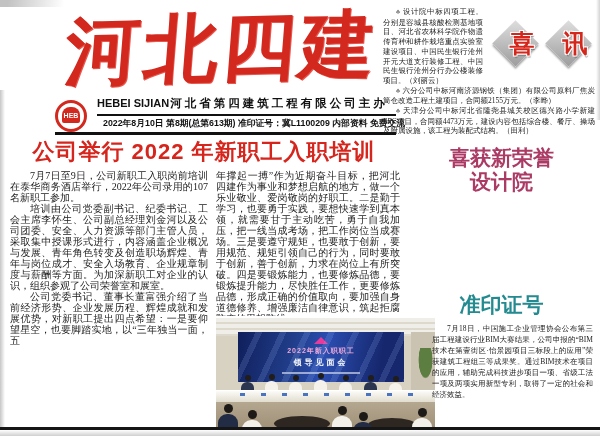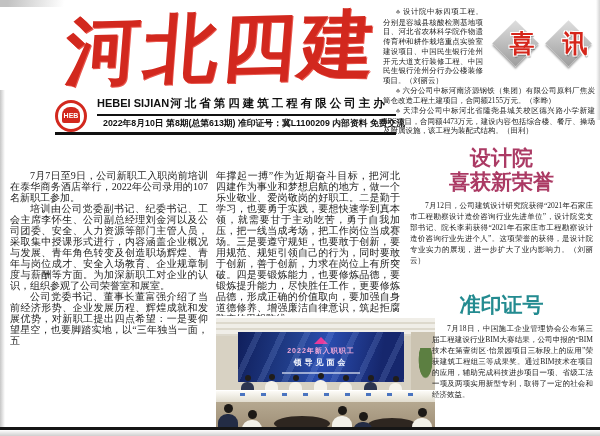--- a/index.html
+++ b/index.html
@@ -131,20 +131,21 @@
       <span class="gn-bullet">♣</span><span>设计院中标四项工程。分别是容城县核酸检测基地项目、河北省农林科学院作物遗传育种和耕作栽培重点实验室建设项目、中国民生银行沧州开元大道支行装修工程、中国民生银行沧州分行办公楼装修项目。</span><span>（刘丽云）</span>
     </p>
     <p class="gn-item">
       <span class="gn-bullet">♣</span><span>六分公司中标河南济源钢铁（集团）有限公司原料厂焦炭筒仓改造工程土建项目，合同额2155万元。</span><span>（李晔）</span>
     </p>
     <p class="gn-item">
       <span class="gn-bullet">♣</span><span>天津分公司中标河北省隆尧县城关校区德兴路小学新建EPC项目，合同额4473万元，建设内容包括综合楼、餐厅、操场及附属设施，该工程为装配式结构。</span><span>（田利）</span>
     </p>
   </div>
 
+  <div class="headline">公司举行 2022 年新职工入职培训</div>
 
   <div class="col" id="col1">
     <p>7月7日至9日，公司新职工入职岗前培训在泰华商务酒店举行，2022年公司录用的107名新职工参加。</p>
     <p>培训由公司党委副书记、纪委书记、工会主席李怀生、公司副总经理刘金河以及公司团委、安全、人力资源等部门主管人员，采取集中授课形式进行，内容涵盖企业概况与发展、青年角色转变及创造职场辉煌、青年与岗位成才、安全入场教育、企业规章制度与薪酬等方面。为加深新职工对企业的认识，组织参观了公司荣誉室和展室。</p>
     <p>公司党委书记、董事长董富强介绍了当前经济形势、企业发展历程、辉煌成就和发展优势，对新职工提出四点希望：一是要仰望星空，也要脚踏实地，以“三年独当一面，五</p>
   </div>
 
   <div class="col" id="col2">
     <p class="cont"><span>年撑起一搏”作为近期奋斗目标，把河北四建作为事业和梦想启航的地方，做一个乐业敬业、爱岗敬岗的好职工。二是勤于学习，也要勇于实践，要想快速学到真本领，就需要甘于主动吃苦，勇于自我加压，把一线当成考场，把工作岗位当成赛场。三是要遵守规矩，也要敢于创新，要用规范、规矩引领自己的行为，同时要敢于创新，善于创新，力求在岗位上有所突破。四是要锻炼能力，也要修炼品德，要锻炼提升能力，尽快胜任工作，更要修炼品德，形成正确的价值取向，要加强自身道德修养、增强廉洁自律意识，筑起拒腐防变的思想防线。</span></p>
     <p><span>最后，刘金河强调，各单位要重视人才培养，关心新职工的工作和生活，帮助新职工逐渐熟悉、适应新环境，全面跟踪新职工成长，建立“一人一档”个人发展档案，规划好每名新职工的职业生涯。</span></p>
@@ -210,25 +211,22 @@
         <div class="bd"></div>
       </div>
     <div class="fg-person" style="left:196px;top:90px">
         <div class="hd"></div>
         <div class="bd"></div>
       </div>
   </div>
 
   <div class="art" id="art-design">
     <div class="title">
+      <div>喜获新荣誉</div>
       <div>设计院</div>
-      <div>喜获新荣誉</div>
-    </div>
-    <div class="body">
-      <p><span>7月12日，公司建筑设计研究院获得“2021年石家庄市工程勘察设计造价咨询行业先进单位”，设计院党支部书记、院长李莉获得“2021年石家庄市工程勘察设计造价咨询行业先进个人”。这项荣誉的获得，是设计院专业实力的展现，进一步扩大了业内影响力。</span><span>（刘丽云）</span></p>
     </div>
   </div>
 
   <div class="art" id="art-bim">
     <div class="title">
       <div>准印证号</div>
     </div>
     <div class="body">
       <p><span>7月18日，中国施工企业管理协会公布第三届工程建设行业BIM大赛结果，公司申报的“BIM技术在第壹街区·怡景园项目三标段上的应用”荣获建筑工程组三等成果奖。通过BIM技术在项目的应用，辅助完成科技进步项目一项、省级工法一项及两项实用新型专利，取得了一定的社会和经济效益。</span></p>
     </div>

